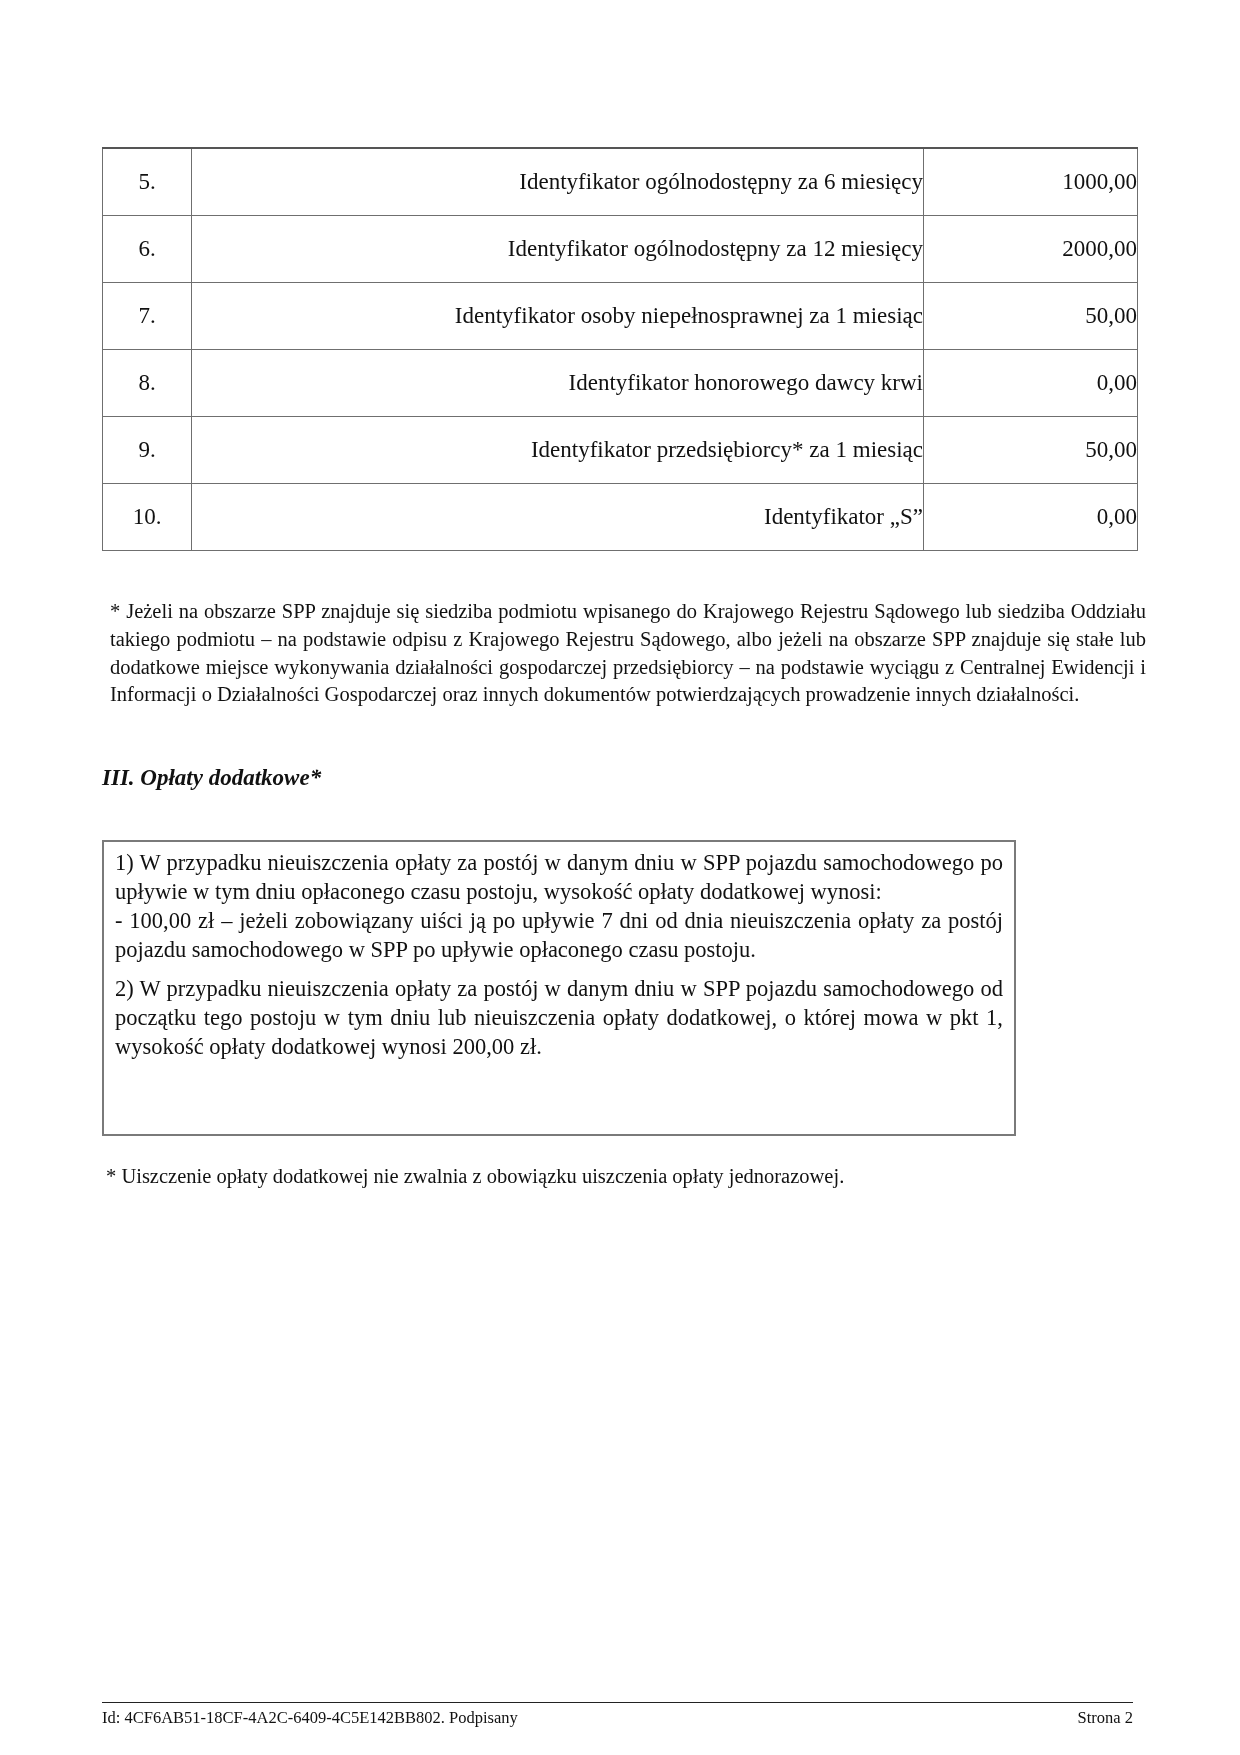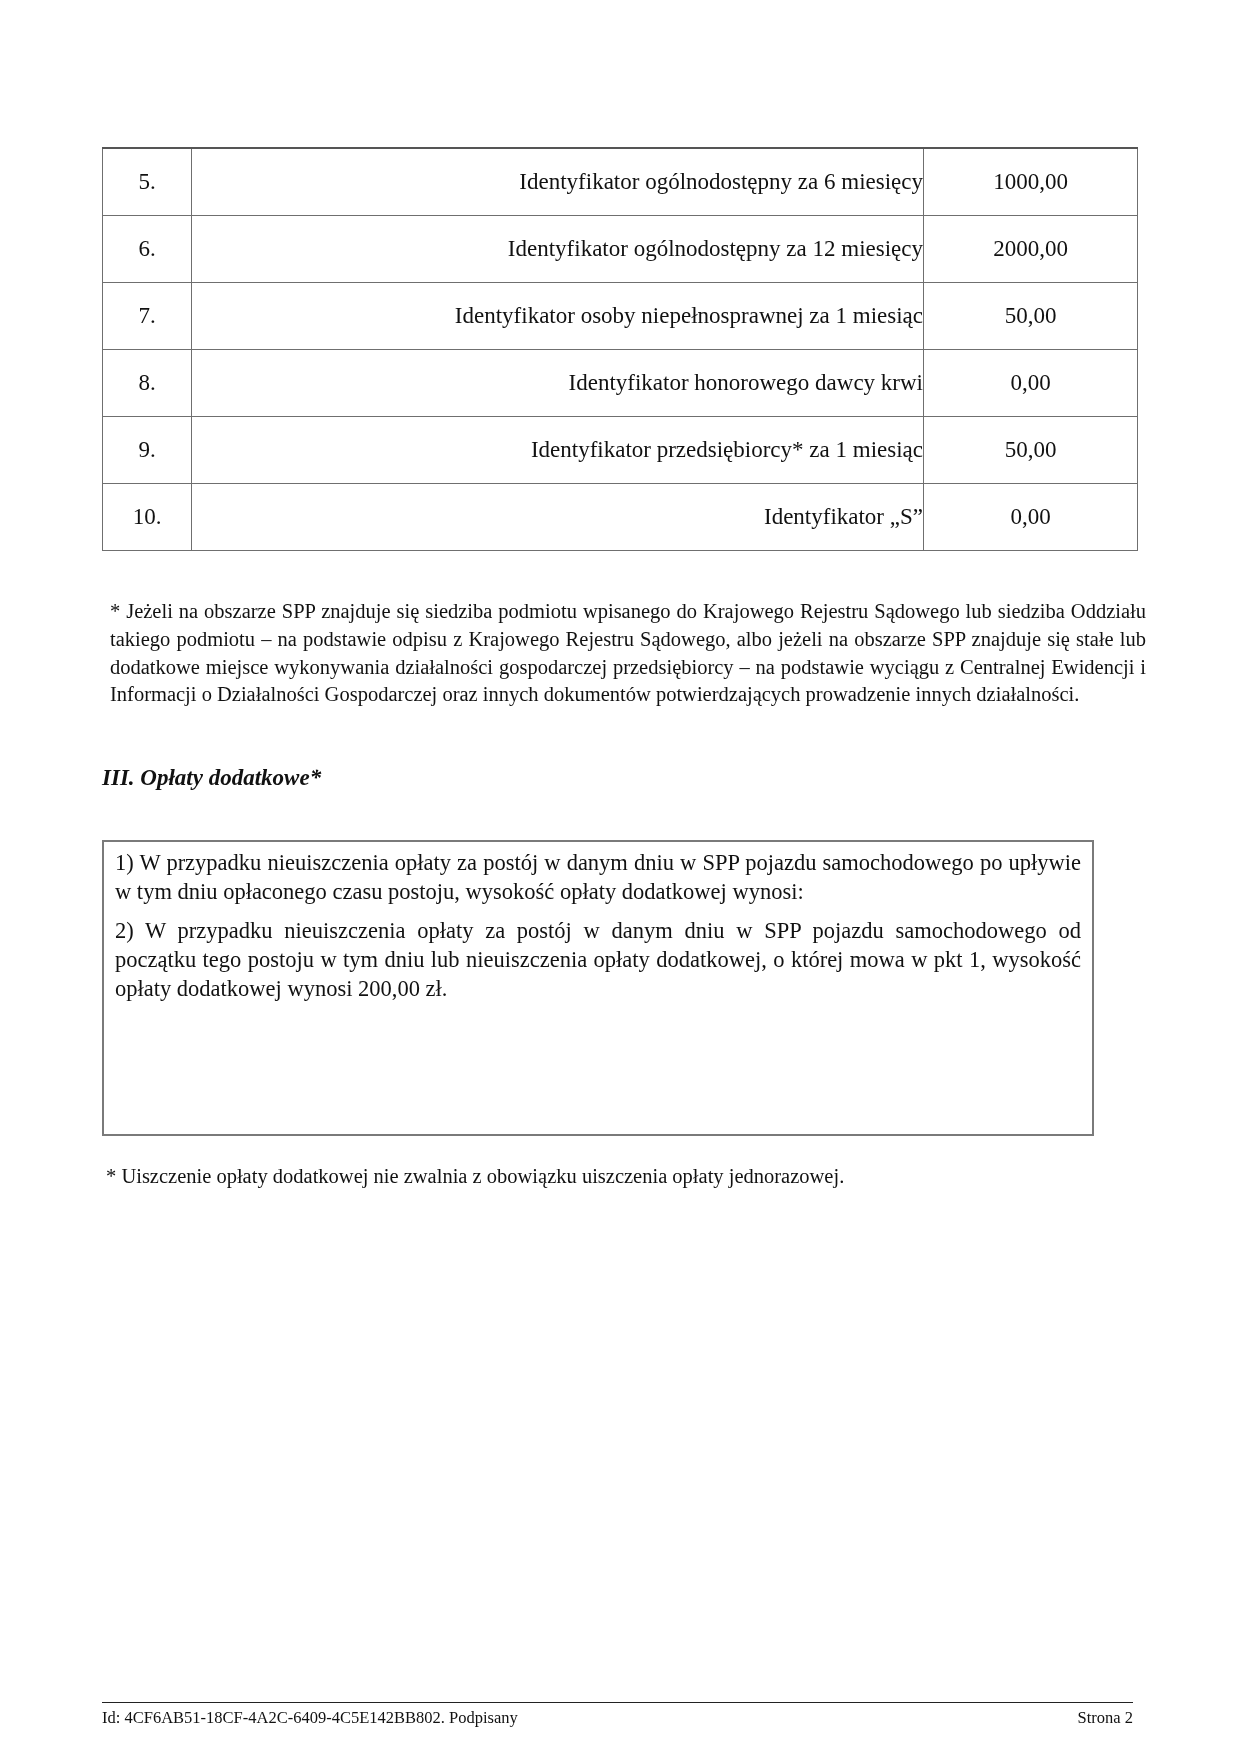--- a/index.html
+++ b/index.html
@@ -33,21 +33,21 @@
     .fee-table td {
       border: 1.5px solid #6f6f6f;
       height: 66px;
       font-size: 23px;
       padding: 0;
       vertical-align: middle;
     }
     .fee-table tr:first-child td { border-top: 2px solid #555; }
     .fee-table td.col-no { width: 88px; text-align: center; }
     .fee-table td.col-name { width: 708px; text-align: right; padding-left: 23px; }
-    .fee-table td.col-price { text-align: center; }
+    .fee-table td.col-price { text-align: right; }
 
     
     .footnote {
       position: absolute;
       left: 102px;
       top: 590px;
       width: 1036px;
       font-size: 20.5px;
       line-height: 27.8px;
       text-align: justify;
@@ -61,21 +61,21 @@
       font-size: 23px;
       font-weight: bold;
       font-style: italic;
     }
 
     
     .fees-box {
       position: absolute;
       left: 102px;
       top: 840px;
-      width: 992px;
+      width: 914px;
       height: 296px;
       box-sizing: border-box;
       border: 2px solid #7a7a7a;
       padding: 6px 11px 0 11px;
     }
     .fees-box p {
       margin: 0;
       font-size: 22.5px;
       line-height: 29px;
       text-align: justify;
@@ -155,20 +155,21 @@
       </tr>
     </tbody>
   </table>
 
   <p class="footnote">* Jeżeli na obszarze SPP znajduje się siedziba podmiotu wpisanego do Krajowego Rejestru Sądowego lub siedziba Oddziału takiego podmiotu – na podstawie odpisu z Krajowego Rejestru Sądowego, albo jeżeli na obszarze SPP znajduje się stałe lub dodatkowe miejsce wykonywania działalności gospodarczej przedsiębiorcy – na podstawie wyciągu z Centralnej Ewidencji i Informacji o Działalności Gospodarczej oraz innych dokumentów potwierdzających prowadzenie innych działalności.</p>
 
   <h2 class="section-heading">III. Opłaty dodatkowe*</h2>
 
   <div class="fees-box">
     <p>1) W przypadku nieuiszczenia opłaty za postój w danym dniu w SPP pojazdu samochodowego po upływie w tym dniu opłaconego czasu postoju, wysokość opłaty dodatkowej wynosi:</p>
+    <p>- 100,00 zł – jeżeli zobowiązany uiści ją po upływie 7 dni od dnia nieuiszczenia opłaty za postój pojazdu samochodowego w SPP po upływie opłaconego czasu postoju.</p>
     <p class="gap-top-lg">2) W przypadku nieuiszczenia opłaty za postój w danym dniu w SPP pojazdu samochodowego od początku tego postoju w tym dniu lub nieuiszczenia opłaty dodatkowej, o której mowa w pkt 1, wysokość opłaty dodatkowej wynosi 200,00 zł.</p>
   </div>
 
   <p class="note2">* Uiszczenie opłaty dodatkowej nie zwalnia z obowiązku uiszczenia opłaty jednorazowej.</p>
 
   <div class="footer-rule"></div>
   <p class="footer-id">Id: 4CF6AB51-18CF-4A2C-6409-4C5E142BB802. Podpisany</p>
   <p class="footer-page">Strona 2</p>
 
 </div>

